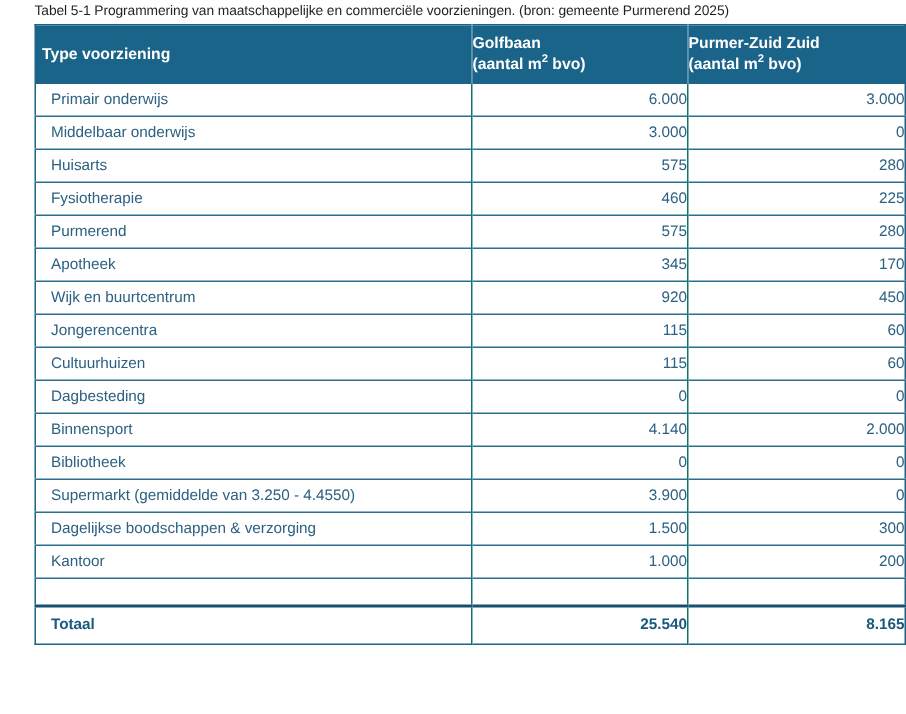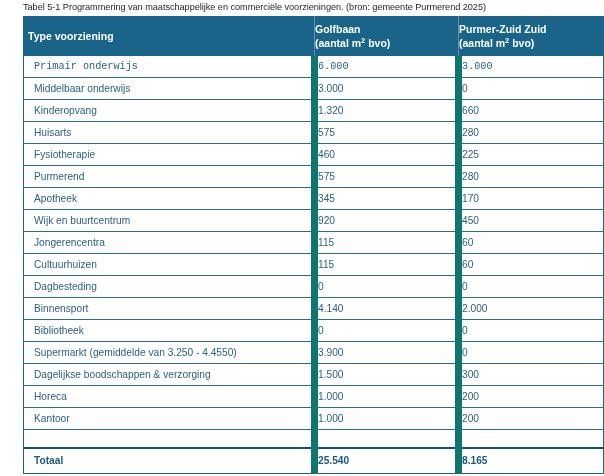--- a/index.html
+++ b/index.html
@@ -77,31 +77,31 @@
 
   tbody td {
     font-size: 10.2px;
     color: #2d6181;
     height: 21px;
     line-height: 21px;
     padding: 0;
     border-top: 1px solid #2b6e8e;
     background: #ffffff;
   }
-  tbody tr:first-child td { border-top: none; font-family: Liberation Mono, monospace; }
+  tbody tr:first-child td { border-top: none; }
 
   td.t-name {
     text-align: left;
     padding-left: 10px;
     white-space: nowrap;
     overflow: hidden;
   }
   td.t-val {
-    text-align: left;
-    border-left: 7px solid #0f766e;
+    text-align: right;
+    border-left: 1px solid #0f766e;
   }
 
   tr.spacer td {
     height: 17px;
     line-height: 17px;
   }
 
   tr.total td {
     font-weight: bold;
     color: #1a5a7d;
@@ -143,25 +143,20 @@
             <td class="t-name">Primair onderwijs</td>
             <td class="t-val">6.000</td>
             <td class="t-val">3.000</td>
           </tr>
           <tr>
             <td class="t-name">Middelbaar onderwijs</td>
             <td class="t-val">3.000</td>
             <td class="t-val">0</td>
           </tr>
           <tr>
-            <td class="t-name">Kinderopvang</td>
-            <td class="t-val">1.320</td>
-            <td class="t-val">660</td>
-          </tr>
-          <tr>
             <td class="t-name">Huisarts</td>
             <td class="t-val">575</td>
             <td class="t-val">280</td>
           </tr>
           <tr>
             <td class="t-name">Fysiotherapie</td>
             <td class="t-val">460</td>
             <td class="t-val">225</td>
           </tr>
           <tr>
@@ -206,25 +201,20 @@
           </tr>
           <tr>
             <td class="t-name">Supermarkt (gemiddelde van 3.250 - 4.4550)</td>
             <td class="t-val">3.900</td>
             <td class="t-val">0</td>
           </tr>
           <tr>
             <td class="t-name">Dagelijkse boodschappen &amp; verzorging</td>
             <td class="t-val">1.500</td>
             <td class="t-val">300</td>
-          </tr>
-          <tr>
-            <td class="t-name">Horeca</td>
-            <td class="t-val">1.000</td>
-            <td class="t-val">200</td>
           </tr>
           <tr>
             <td class="t-name">Kantoor</td>
             <td class="t-val">1.000</td>
             <td class="t-val">200</td>
           </tr>
           <tr class="spacer">
             <td class="t-name"></td>
             <td class="t-val"></td>
             <td class="t-val"></td>

